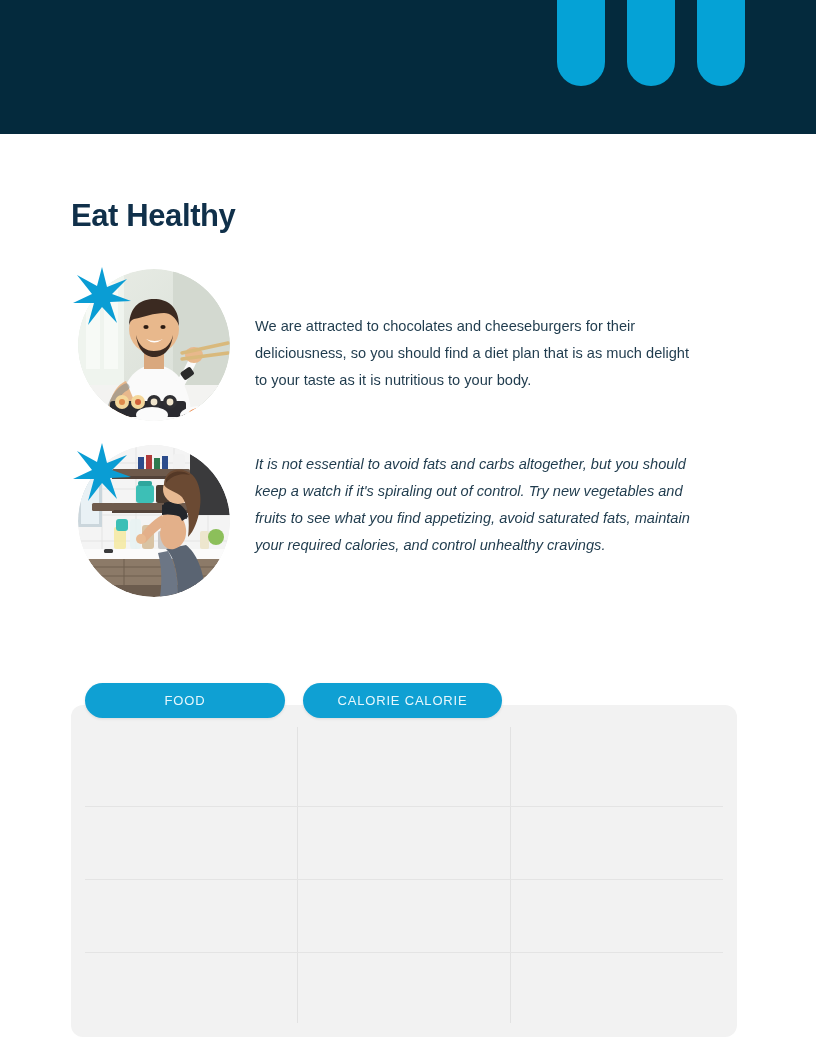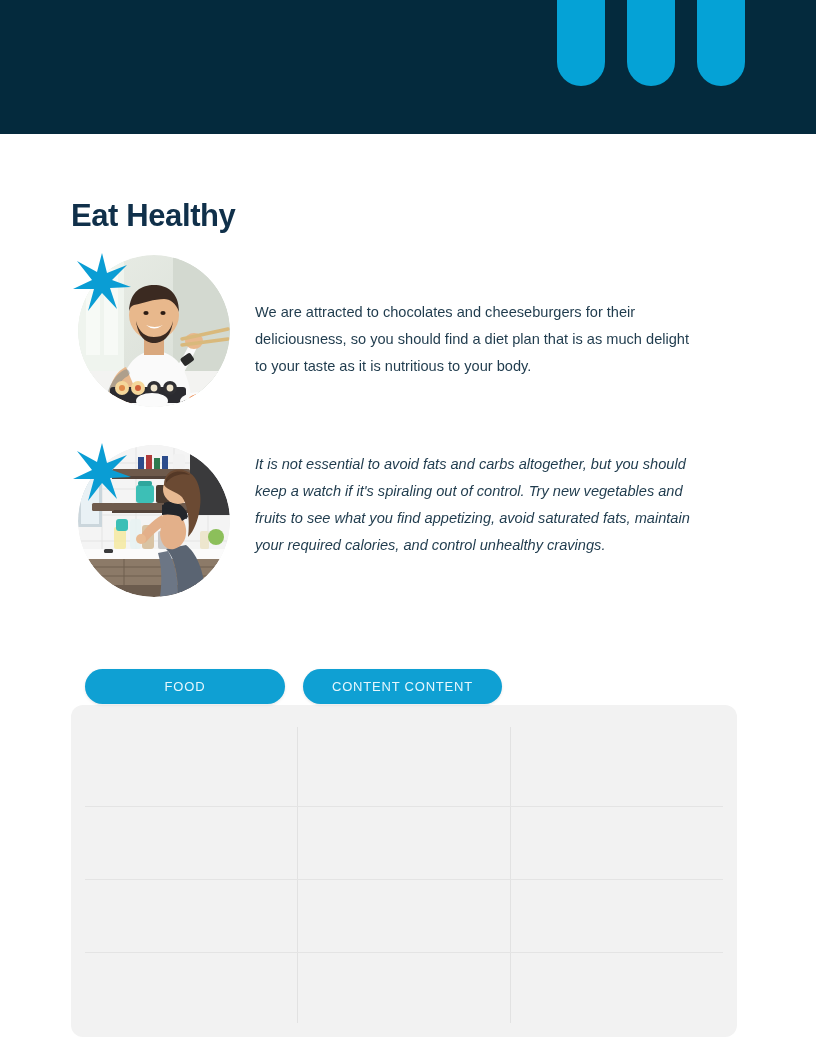--- a/index.html
+++ b/index.html
@@ -68,21 +68,21 @@
 
   
   .feature-row {
     position: absolute;
     left: 71px;
     width: 660px;
     display: flex;
     align-items: flex-start;
   }
 
-  .feature-row.row-1 { top: 121px; }
+  .feature-row.row-1 { top: 135px; }
   .feature-row.row-2 { top: 311px; }
 
   .media {
     position: relative;
     width: 158px;
     min-width: 158px;
     height: 158px;
     margin-right: 26px;
   }
 
@@ -160,21 +160,21 @@
   .pills {
     position: absolute;
     left: 0;
     top: 0;
     width: 666px;
     height: 36px;
   }
 
   .pill {
     position: absolute;
-    top: 0;
+    top: 14px;
     height: 35px;
     background: #0FA0D3;
     border-radius: 18px;
     color: #E6F7FD;
     font-size: 13px;
     letter-spacing: 0.8px;
     display: flex;
     align-items: center;
     justify-content: center;
     box-shadow: 0 1px 3px rgba(0,0,0,0.10);
@@ -360,19 +360,19 @@
       <div class="table-panel">
         <div class="grid-v v1"></div>
         <div class="grid-v v2"></div>
         <div class="grid-h h1"></div>
         <div class="grid-h h2"></div>
         <div class="grid-h h3"></div>
       </div>
 
       <div class="pills">
         <div class="pill p1">FOOD</div>
-        <div class="pill p2">CONTENT CONTENT</div>
+        <div class="pill p2">CALORIE CALORIE</div>
       </div>
 
     </div>
 
   </div>
 </div>
 
 </body></html>

